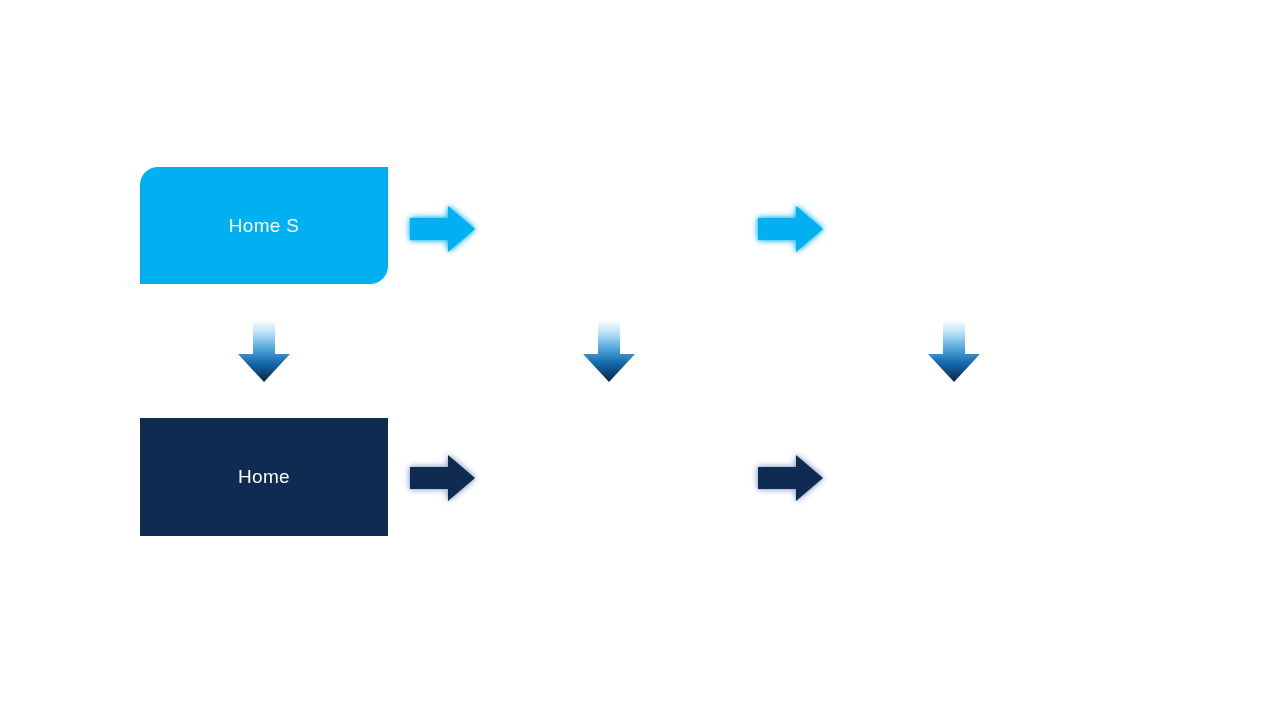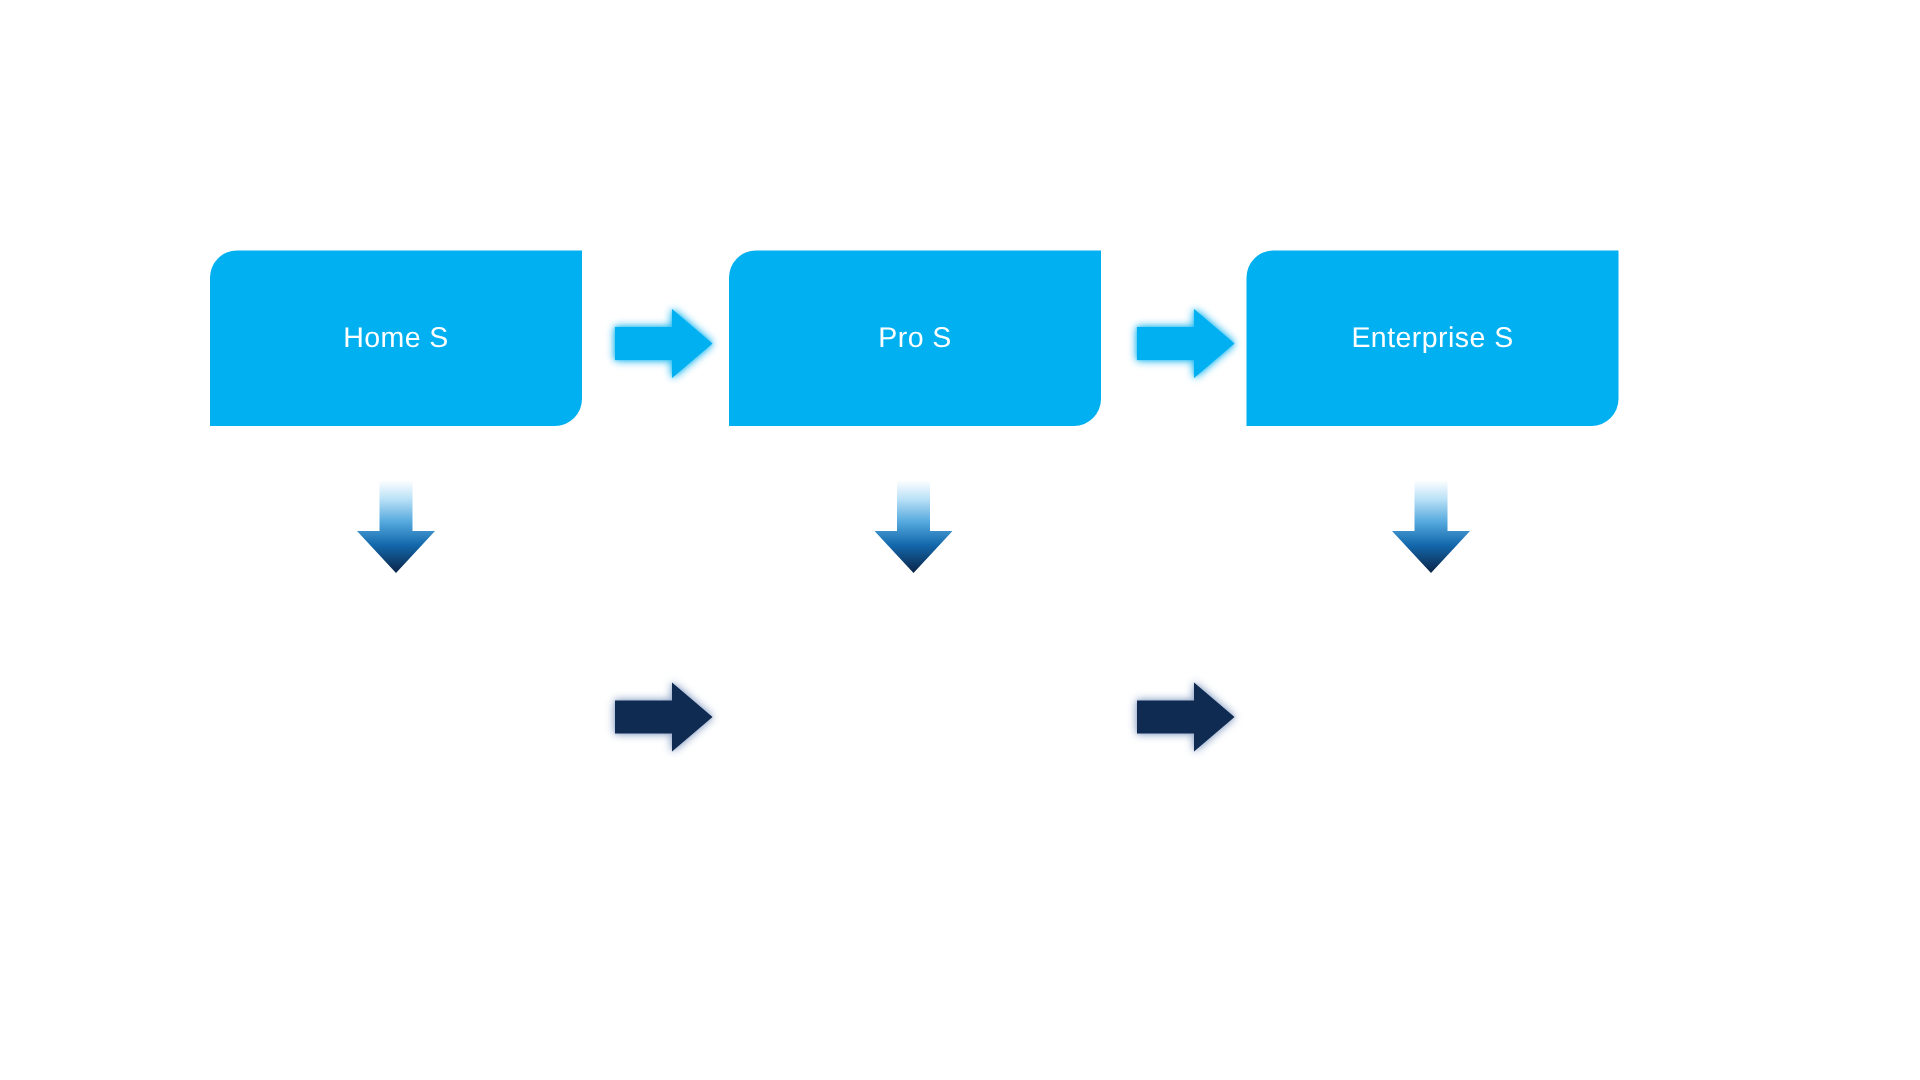--- a/index.html
+++ b/index.html
@@ -52,27 +52,24 @@
   }
 </style>
 </head>
 <body>
 
 <div class="canvas">
 
   <div class="box top" style="left:140px">
     <span class="label">Home S</span>
   </div>
-  <div class="box top" style="left:486px">
-    <span class="label">Pro S</span>
+
+  <div class="box bottom" style="left:140px">
+    <span class="label">Home</span>
   </div>
-  <div class="box top" style="left:831px">
-    <span class="label">Enterprise S</span>
-  </div>
-
 
   <svg class="arrow glow-light" style="left:410px; top:204px" width="66" height="50" viewBox="0 0 66 50">
     <polygon points="0,14 38,14 38,2 65,25 38,48 38,36 0,36" fill="#00B0F0"></polygon>
   </svg>
   <svg class="arrow glow-light" style="left:758px; top:204px" width="66" height="50" viewBox="0 0 66 50">
     <polygon points="0,14 38,14 38,2 65,25 38,48 38,36 0,36" fill="#00B0F0"></polygon>
   </svg>
 
   <svg class="arrow glow-dark" style="left:410px; top:453px" width="66" height="50" viewBox="0 0 66 50">
     <polygon points="0,14 38,14 38,2 65,25 38,48 38,36 0,36" fill="#0F2B52"></polygon>

